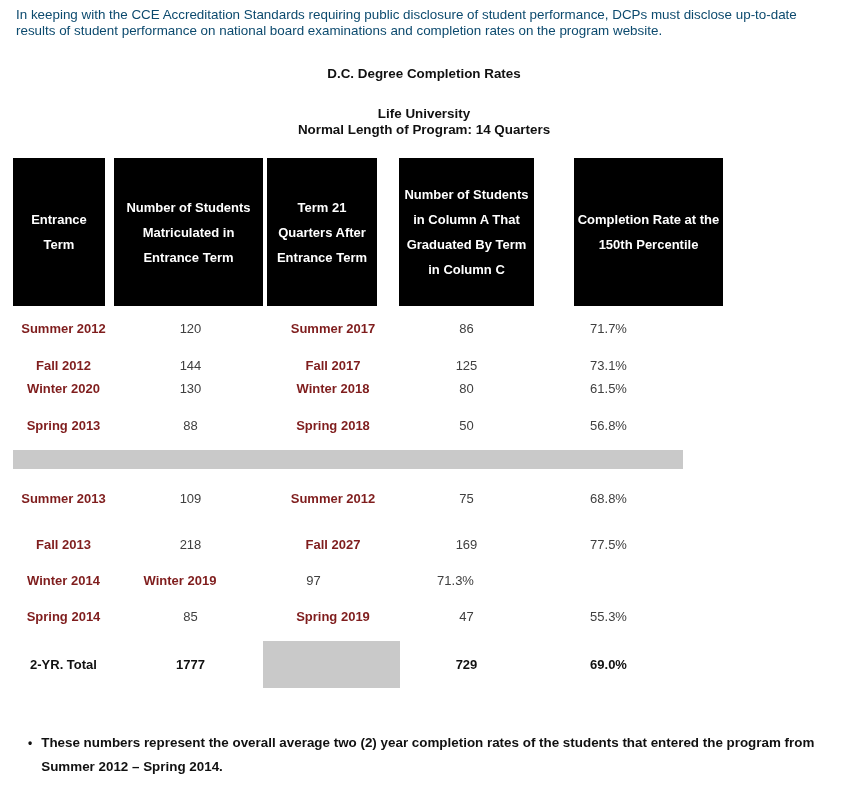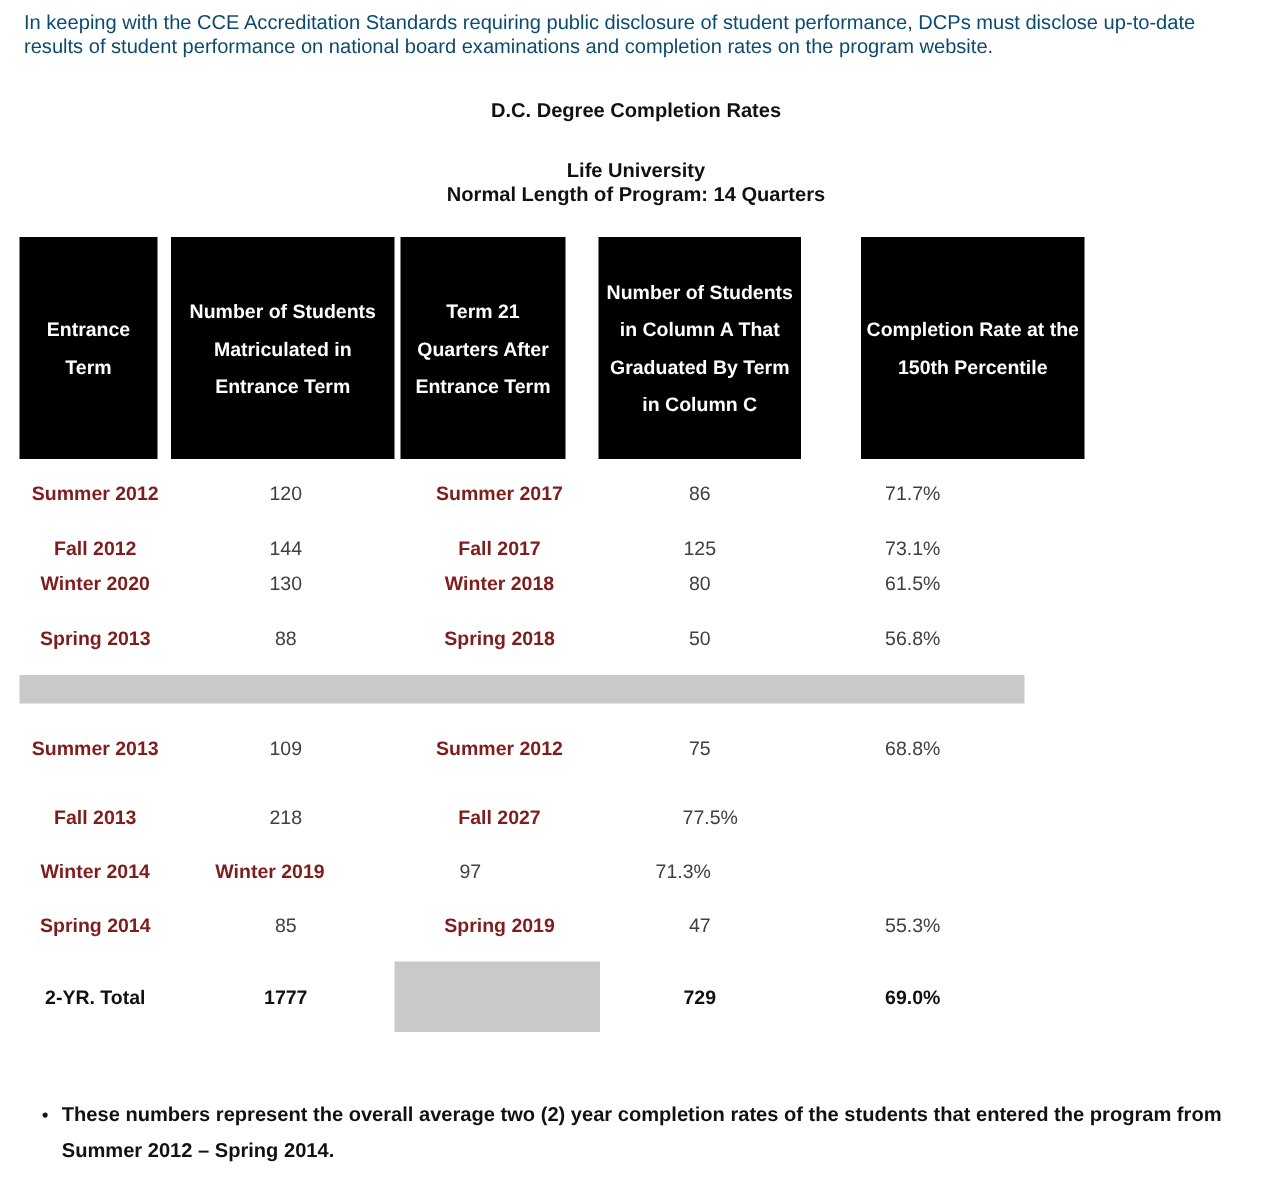--- a/index.html
+++ b/index.html
@@ -127,20 +127,21 @@
     <div class="cell c1 term">Summer 2013</div>
     <div class="cell c2 num">109</div>
     <div class="cell c3 term">Summer 2012</div>
     <div class="cell c4 num">75</div>
     <div class="cell c5 num">68.8%</div>
   </div>
   <div class="row" style="top:534px">
     <div class="cell c1 term">Fall 2013</div>
     <div class="cell c2 num">218</div>
     <div class="cell c3 term">Fall 2027</div>
+    <div class="cell c4 num">169</div>
     <div class="cell c5 num">77.5%</div>
   </div>
   <div class="row" style="top:570px">
     <div class="cell c1 term">Winter 2014</div>
     <div class="cell c3 term">Winter 2019</div>
     <div class="cell c4 num">97</div>
     <div class="cell c5 num">71.3%</div>
   </div>
   <div class="row" style="top:606px">
     <div class="cell c1 term">Spring 2014</div>

